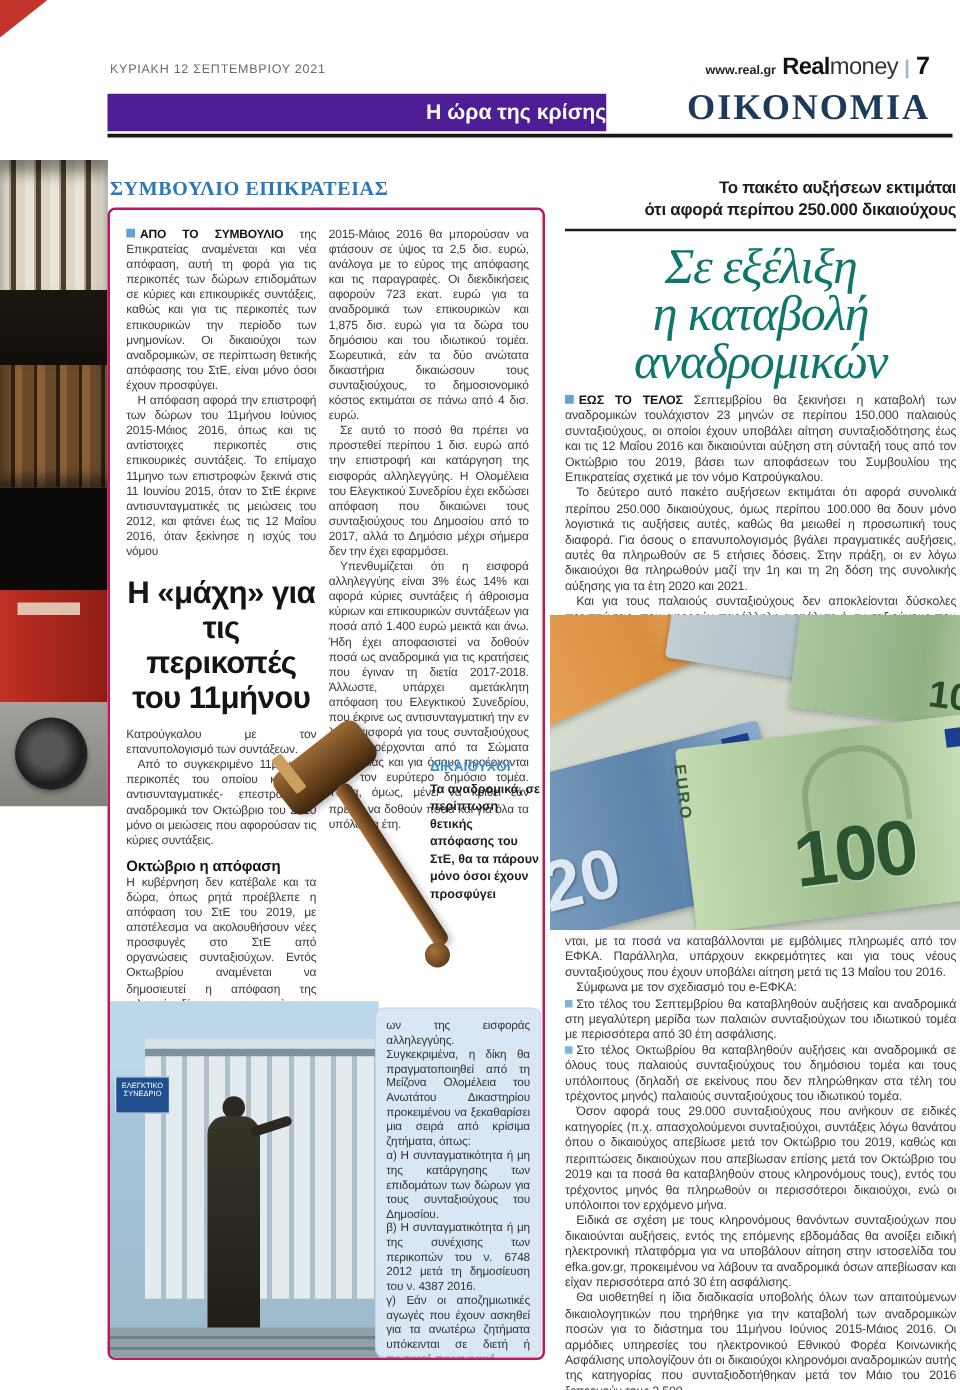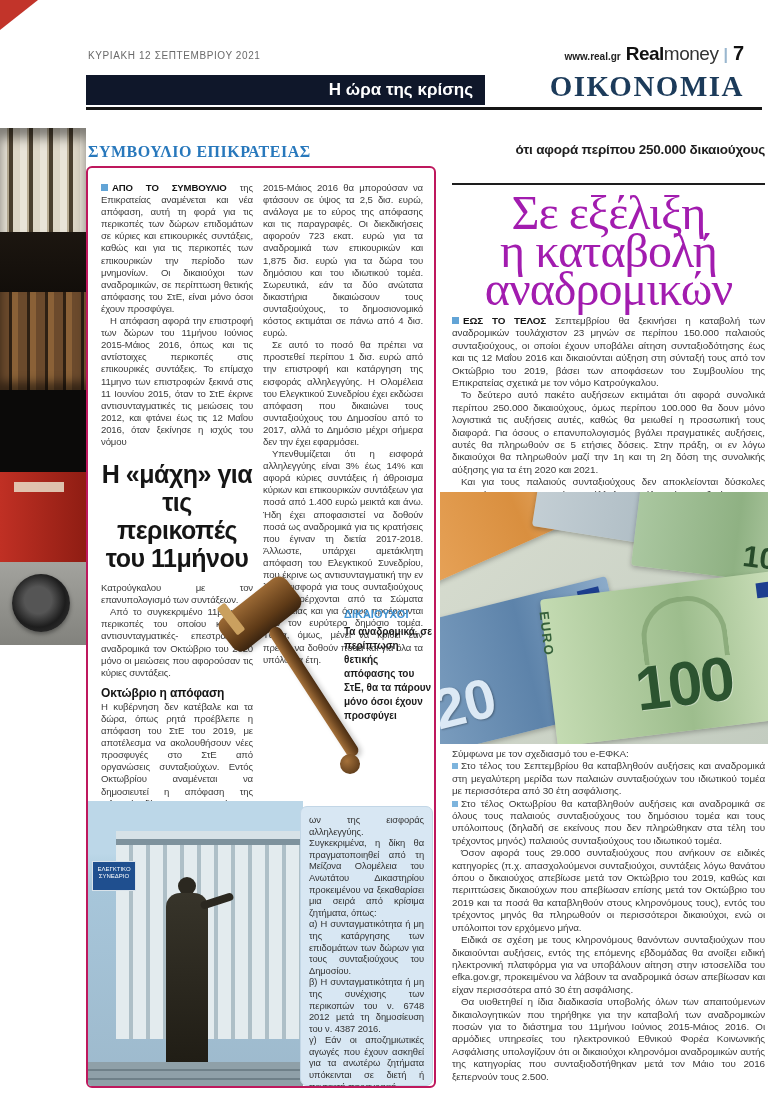--- a/index.html
+++ b/index.html
@@ -12,22 +12,22 @@
   .abs { position:absolute; }
 
   
   .date { left:88px; top:50px; font-size:10px; color:#6a6a6a; letter-spacing:.6px; }
   .masthead { right:24px; top:42px; display:flex; align-items:baseline; gap:5px; }
   .site { font-size:10px; font-weight:bold; color:#222; }
   .brand-b { font-size:19px; font-weight:bold; color:#111; letter-spacing:-0.5px; }
   .brand-l { font-size:19px; color:#333; letter-spacing:-0.5px; }
   .pgdiv { font-size:16px; color:#9ab7cf; font-weight:bold; }
   .pgnum { font-size:20px; font-weight:bold; color:#111; }
-  .tagbar { left:86px; top:75px; width:399px; height:30px; background:#0f172a;
-            display:flex; align-items:center; justify-content:flex-end; padding-right:12px; }
+  .tagbar { left:86px; top:75px; width:399px; height:30px; background:#4c1d95;
+            display:flex; align-items:center; justify-content:flex-end; }
   .tagbar span { color:#fff; font-weight:bold; font-size:17px; }
   .section { top:70px; right:24px; width:260px; text-align:right;
              font-family:"Liberation Serif", serif; font-weight:600; font-size:29px;
              color:#1c3b5a; letter-spacing:1.5px; }
   .headrule { left:86px; top:107px; width:676px; height:3px; background:#161616; }
 
   
   .corner-red { left:0; top:0; width:0; height:0;
                 border-top:30px solid #c2342a; border-right:38px solid transparent; }
   .strip { left:0; width:86px; }
@@ -105,22 +105,22 @@
   .bluebox { left:212px; top:638px; width:133px; height:280px; background:#d8e7f3;
              border:1px solid #c2d6e6; border-radius:7px; padding:7px 8px;
              font-size:9.4px; line-height:11.6px; color:#333; text-align:justify; letter-spacing:-0.1px; }
   .bluebox p + p { margin-top:0; }
 
   
   .rkicker { left:452px; top:141px; width:313px; text-align:right; font-weight:bold;
              font-size:13.5px; line-height:17.5px; color:#1d1d1d; letter-spacing:-0.2px; }
   .rkrule { left:452px; top:183px; width:313px; height:2px; background:#1d1d1d; }
   .rheadline { left:452px; top:194px; width:313px; text-align:center;
-               font-family:"Liberation Serif", serif; font-size:48px; line-height:38px;
-               color:#a21caf; letter-spacing:-1px; }
+               font-family:"Liberation Serif", serif; font-size:40px; line-height:38px;
+               color:#0f766e; letter-spacing:-1px;font-style:italic; }
   .rbody { font-size:9.9px; line-height:12.4px; text-align:justify; color:#3b3b3b; letter-spacing:-0.1px; }
   .rbody-top { left:452px; top:315px; width:313px; }
   .rbody-bot { left:452px; top:748px; width:313px; }
   .rbody p + p { text-indent:9px; }
   .bsq2 { display:inline-block; width:6px; height:6px; background:#7db4dd; margin-right:3px; }
   .blt { text-indent:0 !important; }
 
   
   .money { left:440px; top:492px; width:328px; height:252px; overflow:hidden;
            background:linear-gradient(135deg,#d8ddd0,#c3ccc0); }
@@ -224,20 +224,21 @@
       <p>ων της εισφοράς αλληλεγγύης.</p>
       <p>Συγκεκριμένα, η δίκη θα πραγματοποιηθεί από τη Μείζονα Ολομέλεια του Ανωτάτου Δικαστηρίου προκειμένου να ξεκαθαρίσει μια σειρά από κρίσιμα ζητήματα, όπως:</p>
       <p>α) Η συνταγματικότητα ή μη της κατάργησης των επιδομάτων των δώρων για τους συνταξιούχους του Δημοσίου.</p>
       <p>β) Η συνταγματικότητα ή μη της συνέχισης των περικοπών του ν. 6748 2012 μετά τη δημοσίευση του ν. 4387 2016.</p>
       <p>γ) Εάν οι αποζημιωτικές αγωγές που έχουν ασκηθεί για τα ανωτέρω ζητήματα υπόκεινται σε διετή ή πενταετή παραγραφή.</p>
 
     </div>
   </div>
 
   <div class="abs rkicker">
+    <div>Το πακέτο αυξήσεων εκτιμάται</div>
     <div>ότι αφορά περίπου 250.000 δικαιούχους</div>
   </div>
   <div class="abs rkrule"></div>
 
   <div class="abs rheadline">
     <div>Σε εξέλιξη</div>
     <div>η καταβολή</div>
     <div>αναδρομικών</div>
   </div>
 
@@ -260,20 +261,21 @@
     </div>
     <div class="note n100">
       <div class="flag"></div>
       <div class="arch"></div>
       <span class="eurotxt">EURO</span>
       <span class="num">100</span>
     </div>
   </div>
 
   <div class="abs rbody rbody-bot">
+    <p>νται, με τα ποσά να καταβάλλονται με εμβόλιμες πληρωμές από τον ΕΦΚΑ. Παράλληλα, υπάρχουν εκκρεμότητες και για τους νέους συνταξιούχους που έχουν υποβάλει αίτηση μετά τις 13 Μαΐου του 2016.</p>
     <p>Σύμφωνα με τον σχεδιασμό του e-ΕΦΚΑ:</p>
     <p class="blt"><span class="bsq2"></span><span>Στο τέλος του Σεπτεμβρίου θα καταβληθούν αυξήσεις και αναδρομικά στη μεγαλύτερη μερίδα των παλαιών συνταξιούχων του ιδιωτικού τομέα με περισσότερα από 30 έτη ασφάλισης.</span></p>
     <p class="blt"><span class="bsq2"></span><span>Στο τέλος Οκτωβρίου θα καταβληθούν αυξήσεις και αναδρομικά σε όλους τους παλαιούς συνταξιούχους του δημόσιου τομέα και τους υπόλοιπους (δηλαδή σε εκείνους που δεν πληρώθηκαν στα τέλη του τρέχοντος μηνός) παλαιούς συνταξιούχους του ιδιωτικού τομέα.</span></p>
     <p>Όσον αφορά τους 29.000 συνταξιούχους που ανήκουν σε ειδικές κατηγορίες (π.χ. απασχολούμενοι συνταξιούχοι, συντάξεις λόγω θανάτου όπου ο δικαιούχος απεβίωσε μετά τον Οκτώβριο του 2019, καθώς και περιπτώσεις δικαιούχων που απεβίωσαν επίσης μετά τον Οκτώβριο του 2019 και τα ποσά θα καταβληθούν στους κληρονόμους τους), εντός του τρέχοντος μηνός θα πληρωθούν οι περισσότεροι δικαιούχοι, ενώ οι υπόλοιποι τον ερχόμενο μήνα.</p>
     <p>Ειδικά σε σχέση με τους κληρονόμους θανόντων συνταξιούχων που δικαιούνται αυξήσεις, εντός της επόμενης εβδομάδας θα ανοίξει ειδική ηλεκτρονική πλατφόρμα για να υποβάλουν αίτηση στην ιστοσελίδα του efka.gov.gr, προκειμένου να λάβουν τα αναδρομικά όσων απεβίωσαν και είχαν περισσότερα από 30 έτη ασφάλισης.</p>
     <p>Θα υιοθετηθεί η ίδια διαδικασία υποβολής όλων των απαιτούμενων δικαιολογητικών που τηρήθηκε για την καταβολή των αναδρομικών ποσών για το διάστημα του 11μήνου Ιούνιος 2015-Μάιος 2016. Οι αρμόδιες υπηρεσίες του ηλεκτρονικού Εθνικού Φορέα Κοινωνικής Ασφάλισης υπολογίζουν ότι οι δικαιούχοι κληρονόμοι αναδρομικών αυτής της κατηγορίας που συνταξιοδοτήθηκαν μετά τον Μάιο του 2016 ξεπερνούν τους 2.500.</p>
   </div>
 
 </div>
 

